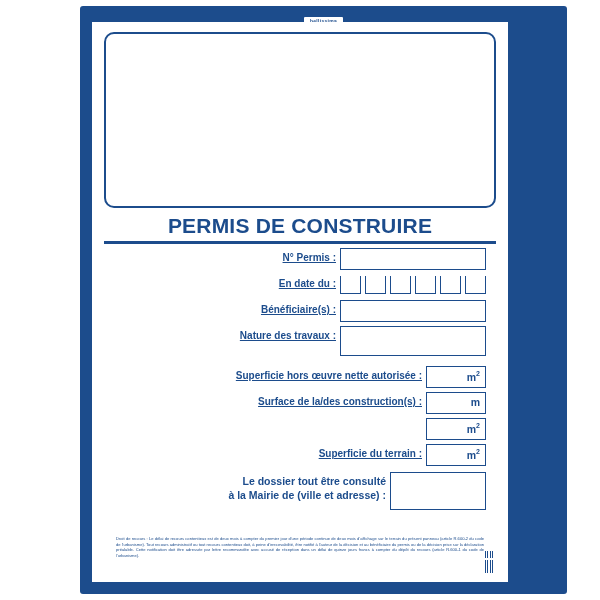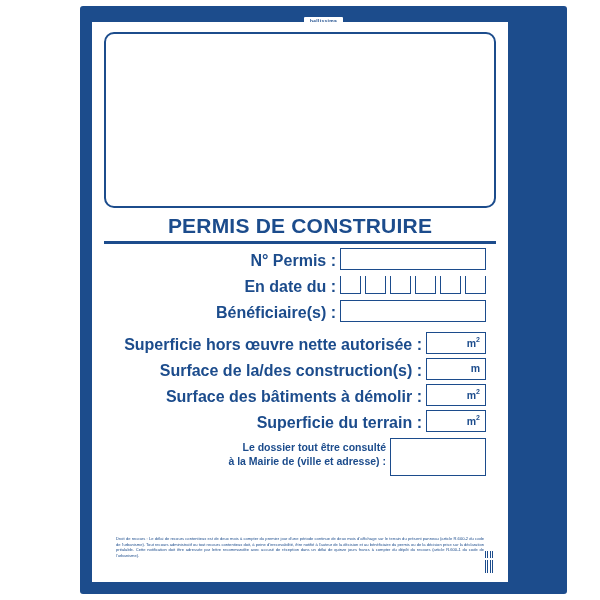--- a/index.html
+++ b/index.html
@@ -100,23 +100,24 @@
     width: 100%;
     margin-bottom: 4px;
     height: 22px;
   }
   .row .lbl {
     position: absolute;
     right: calc(100% - 232px);
     top: 4px;
     text-align: right;
     color: #1c4c8c;
-    font-size: 16px;
+    font-size: 10px;
     font-weight: bold;
     white-space: nowrap;
+    text-decoration: underline;
   }
   .row .field {
     position: absolute;
     left: 236px;
     top: 0;
     right: 10px;
     height: 22px;
     border: 1.5px solid #1c4c8c;
     box-sizing: border-box;
     background: #fff;
@@ -260,37 +261,40 @@
           <span class="dbox"></span>
           <span class="dbox"></span>
         </div>
       </div>
 
       <div class="row">
         <span class="lbl">Bénéficiaire(s) :</span>
         <div class="field"></div>
       </div>
 
+      <div class="row tall">
+        <span class="lbl">Nature des travaux :</span>
+        <div class="field tall"></div>
+      </div>
 
       <div style="height:6px"></div>
 
       <div class="row unit">
         <span class="lbl">Superficie hors œuvre nette autorisée :</span>
         <div class="field"></div>
         <span class="unit">m<sup>2</sup></span>
       </div>
 
       <div class="row unit">
         <span class="lbl">Surface de la/des construction(s) :</span>
         <div class="field"></div>
         <span class="unit">m</span>
       </div>
 
       <div class="row unit">
-        <span class="lbl">Surface des bâtiments à démolir :</span>
         <div class="field"></div>
         <span class="unit">m<sup>2</sup></span>
       </div>
 
       <div class="row unit">
         <span class="lbl">Superficie du terrain :</span>
         <div class="field"></div>
         <span class="unit">m<sup>2</sup></span>
       </div>
 

